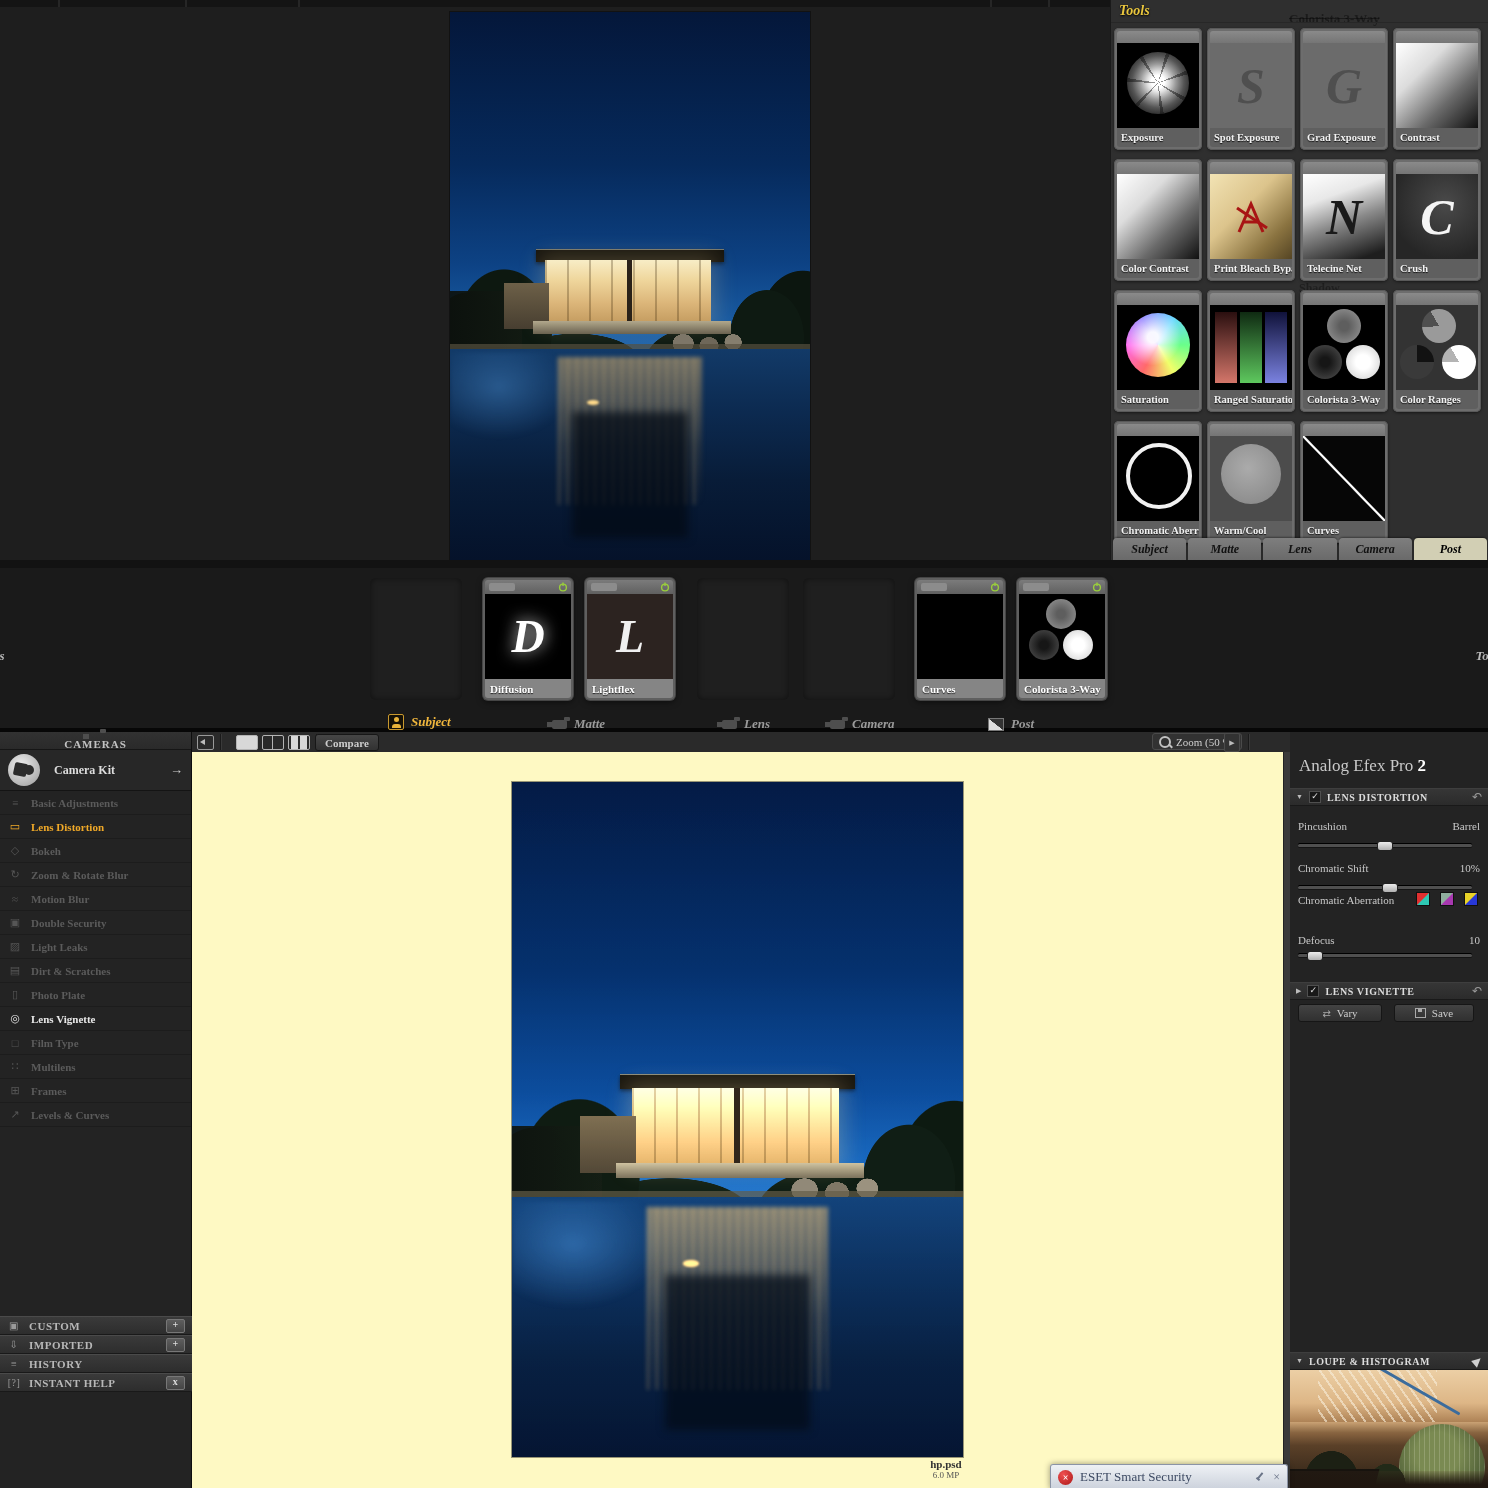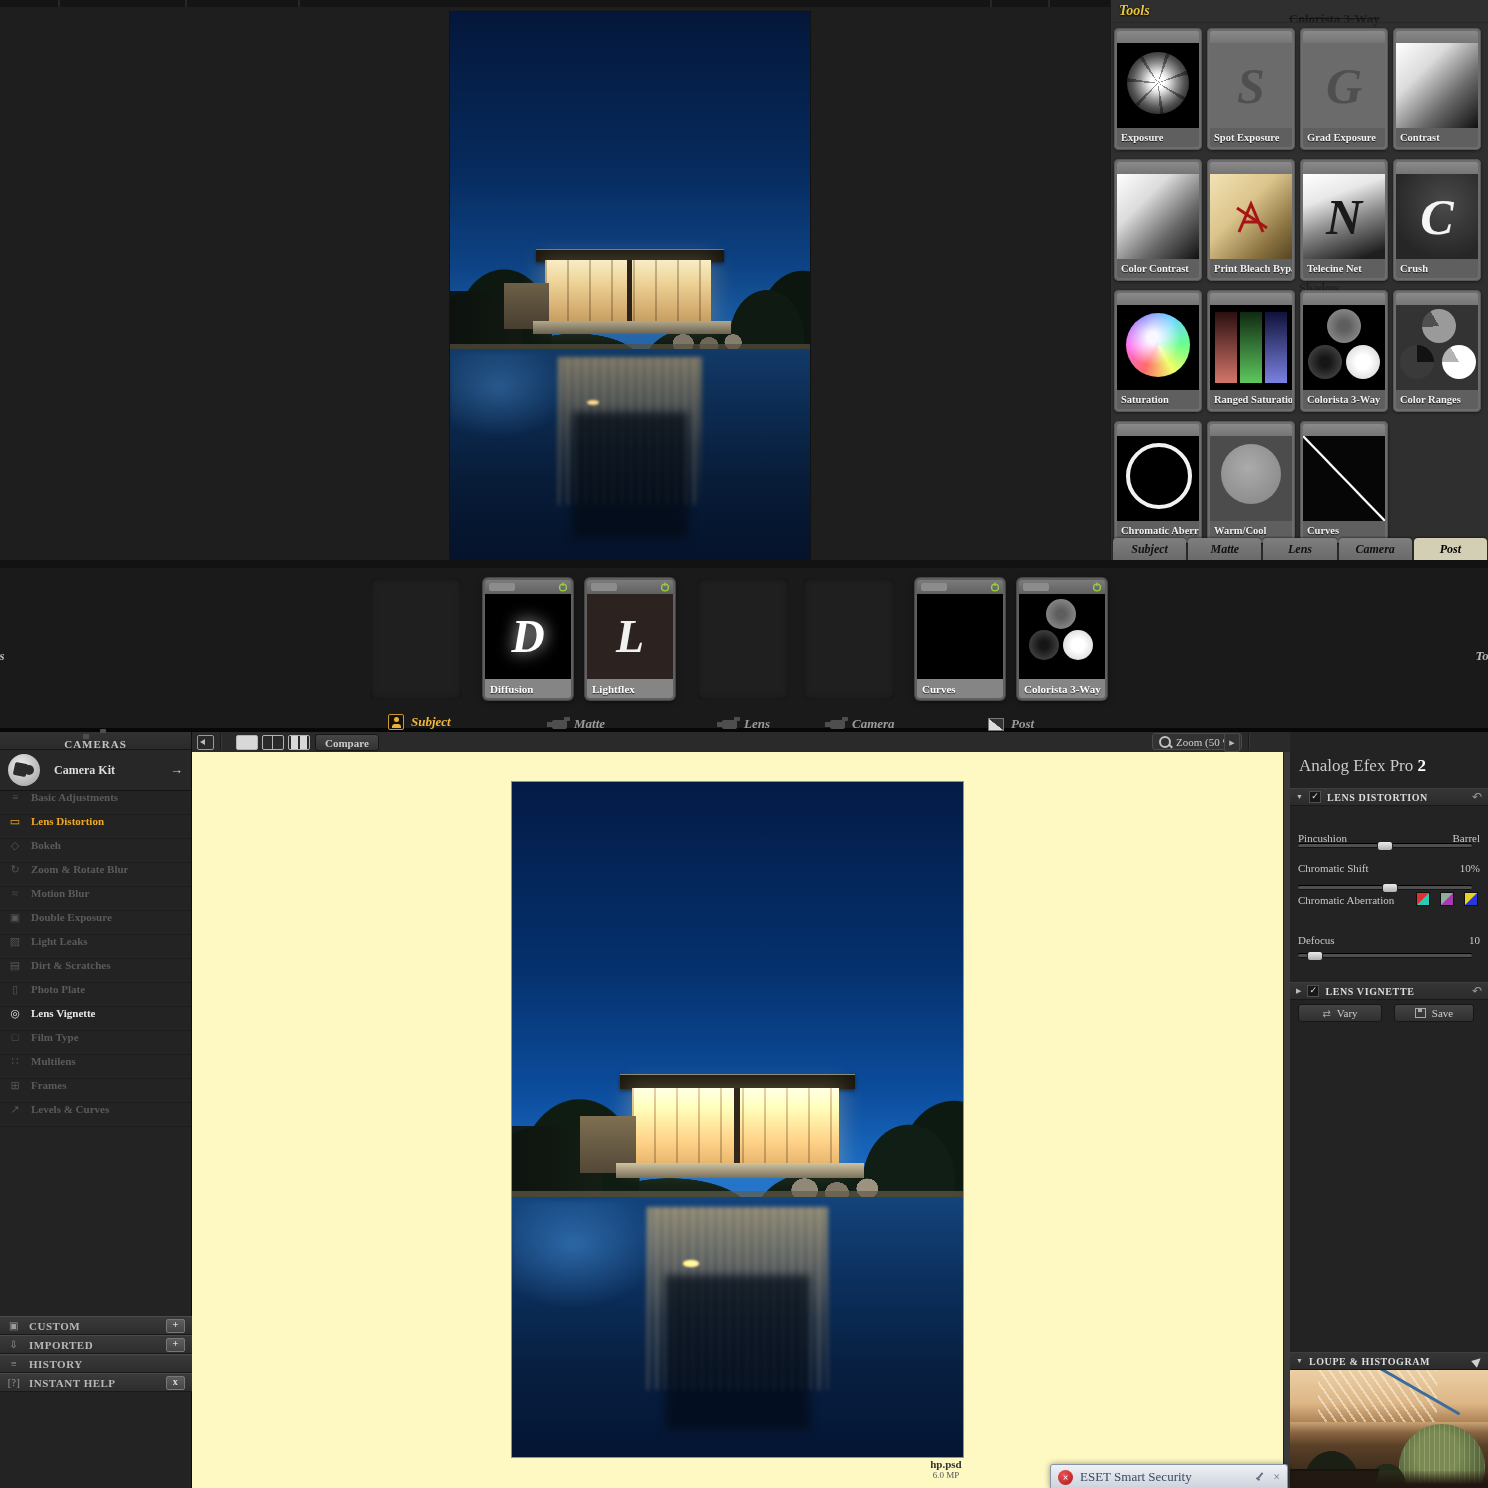--- a/index.html
+++ b/index.html
@@ -142,21 +142,21 @@
   .nik-col{color:#8f8f8f;font-size:9px;}
   
   .sidebar{left:0;top:732px;width:192px;height:756px;background:#232323;border-right:1px solid #0e0e0e;box-sizing:border-box;}
   .sb-head{height:17px;background:linear-gradient(#323232,#2a2a2a);border-bottom:1px solid #161616;display:flex;align-items:center;gap:6px;padding:0 7px;
      color:#c2c2c2;font-size:11px;font-weight:bold;letter-spacing:1px;flex-direction:column;}
   .kit{height:40px;background:#272727;border-bottom:1px solid #141414;display:flex;align-items:center;padding:0 8px;gap:14px;color:#ddd;font-size:12px;font-weight:bold;}
   .kit-badge{width:32px;height:32px;border-radius:50%;background:radial-gradient(circle at 40% 35%,#efefef,#ababab 80%);position:relative;flex:none;}
   .kit-badge::before{content:"";position:absolute;left:6px;top:9px;width:13px;height:13px;background:#2c2c2c;transform:rotate(12deg);border-radius:2px;}
   .kit-badge::after{content:"";position:absolute;right:6px;top:11px;width:10px;height:10px;border-radius:50%;background:#2c2c2c;}
   .kit-arrow{margin-left:auto;color:#cfcfcf;font-size:13px;}
-  .si{height:23px;display:flex;gap:9px;padding:0 8px;border-bottom:1px solid #1c1c1c;font-size:11px;font-weight:bold;}
+  .si{height:23px;display:flex;align-items:center;gap:9px;padding:0 8px;border-bottom:1px solid #1c1c1c;font-size:11px;font-weight:bold;}
   .si .si-ico{width:14px;text-align:center;font-size:11px;color:#565656;font-weight:normal;}
   .si.dim{color:#5b5b5b;}
   .si.sel{color:#f0a928;} .si.sel .si-ico{color:#f0a928;}
   .si.act{color:#e9e9e9;} .si.act .si-ico{color:#e9e9e9;}
   .sb-bot{position:absolute;left:0;width:192px;height:19px;background:linear-gradient(#3a3a3a,#2d2d2d);
      border-top:1px solid #4a4a4a;border-bottom:1px solid #191919;display:flex;align-items:center;gap:8px;padding:0 7px;box-sizing:border-box;
      color:#b8b8b8;font-size:11px;font-weight:bold;letter-spacing:.5px;}
   .sb-bot .si-ico{width:14px;text-align:center;font-size:10px;color:#9a9a9a;font-weight:normal;}
   .sb-act{margin-left:auto;width:17px;height:12px;background:linear-gradient(#5e5e5e,#454545);border:1px solid #777;border-radius:2px;
      color:#ddd;font-size:10px;line-height:10px;text-align:center;font-weight:bold;}
@@ -506,21 +506,21 @@
     <div class="si dim">
         <span class="si-ico g-zoomr"></span>
         <span>Zoom &amp; Rotate Blur</span>
       </div>
     <div class="si dim">
         <span class="si-ico g-motion"></span>
         <span>Motion Blur</span>
       </div>
     <div class="si dim">
         <span class="si-ico g-double"></span>
-        <span>Double Exposure</span>
+        <span>Double Security</span>
       </div>
     <div class="si dim">
         <span class="si-ico g-leaks"></span>
         <span>Light Leaks</span>
       </div>
     <div class="si dim">
         <span class="si-ico g-dirt"></span>
         <span>Dirt &amp; Scratches</span>
       </div>
     <div class="si dim">
@@ -600,21 +600,21 @@
       <b>2</b>
     </div>
 
     <div class="sec" style="top:56px;">
       <span class="caret">▼</span>
       <span class="cbx">✓</span>
       <span class="slabel">LENS DISTORTION</span>
       <span class="reset">↶</span>
     </div>
 
-    <div class="prow" style="top:88px;margin-top:12px;">
+    <div class="prow" style="top:88px;">
       <span>Pincushion</span>
       <span>Barrel</span>
     </div>
     <div class="sld" style="top:112px;">
       <span class="th" style="left:50%;"></span>
     </div>
 
     <div class="prow" style="top:130px;">
       <span>Chromatic Shift</span>
       <span>10%</span>

